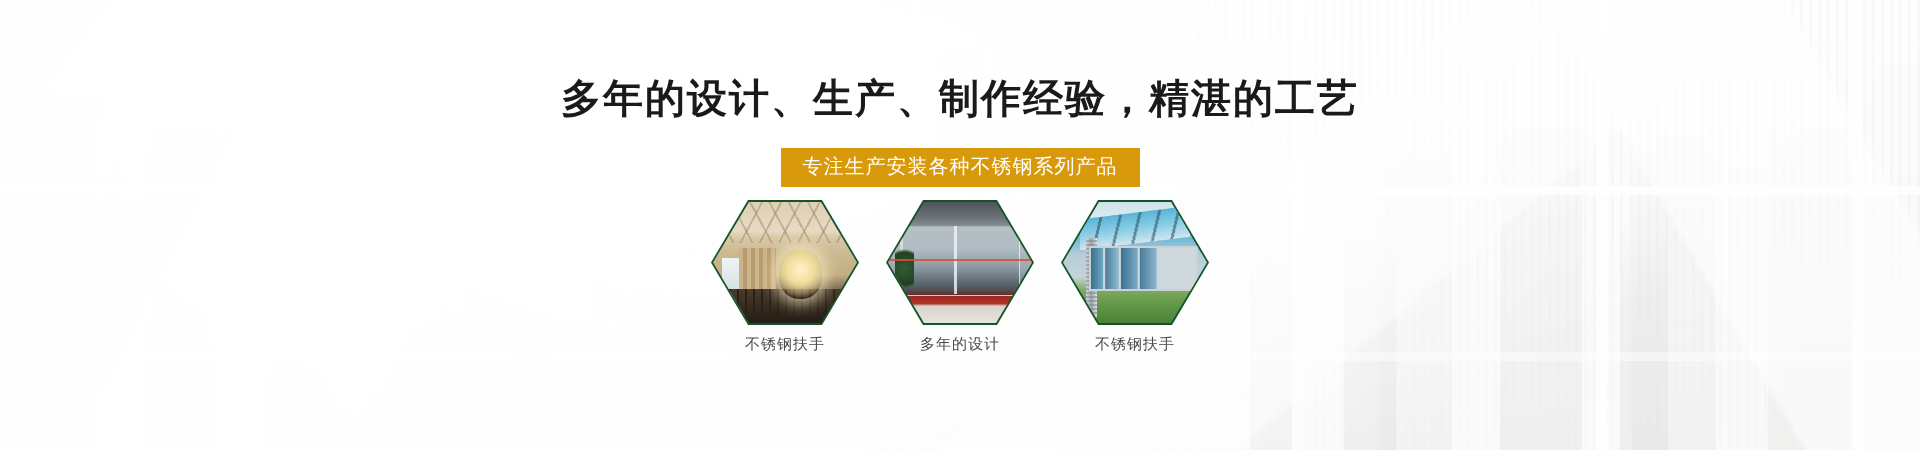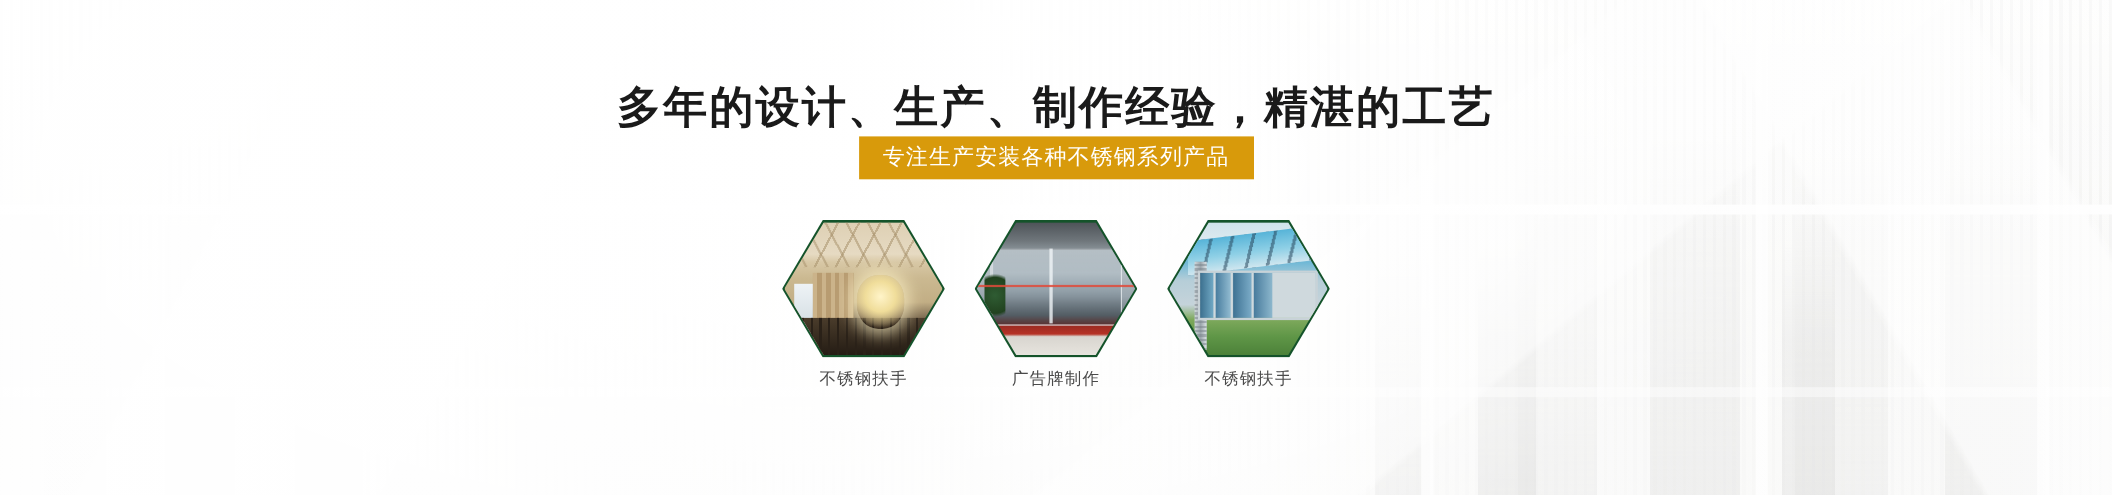--- a/index.html
+++ b/index.html
@@ -124,21 +124,21 @@
     font-size: 40px;
     font-weight: 700;
     letter-spacing: 2px;
     color: #1a1a1a;
     line-height: 1.2;
     white-space: nowrap;
   }
 
   .subtitle-wrap {
     position: absolute;
-    top: 124px;
+    top: 148px;
     left: 0; right: 0;
     text-align: center;
   }
 
   .subtitle-badge {
     display: inline-block;
     background: #d89a0b;
     color: #ffffff;
     font-size: 20px;
     font-weight: 500;
@@ -372,21 +372,21 @@
 
       <div class="card">
         <div class="hex-outer">
           <div class="hex-inner">
             <div class="hex-art art-glassdoor">
               <div class="art-gd-plant"></div>
               <div class="art-gd-frame"></div>
             </div>
           </div>
         </div>
-        <div class="card-label">广告牌制作</div>
+        <div class="card-label">多年的设计</div>
       </div>
 
       <div class="card">
         <div class="hex-outer">
           <div class="hex-inner">
             <div class="hex-art art-billboard">
               <div class="art-bb-post"></div>
             </div>
           </div>
         </div>

